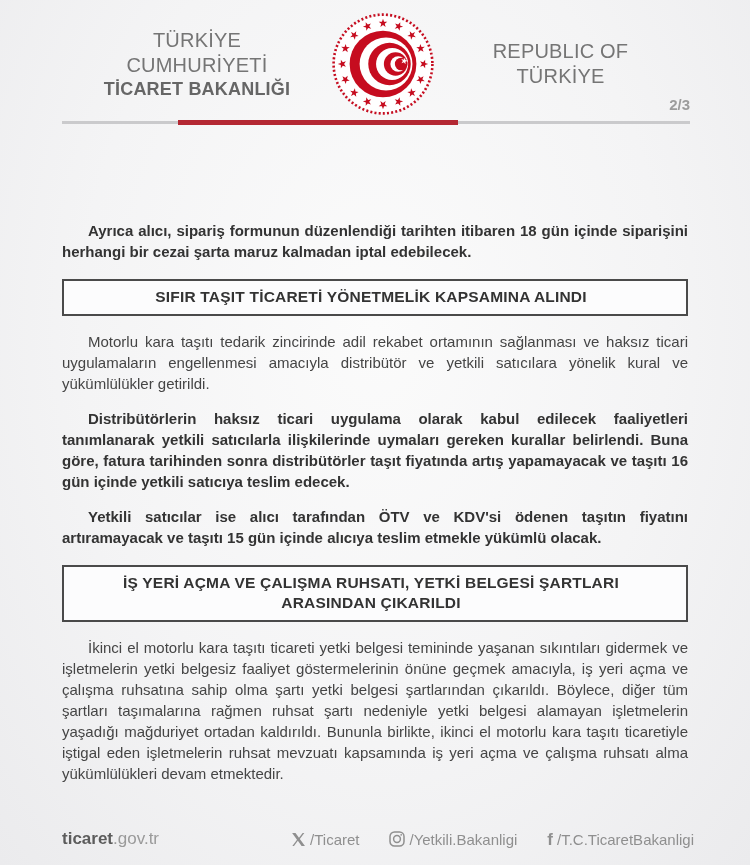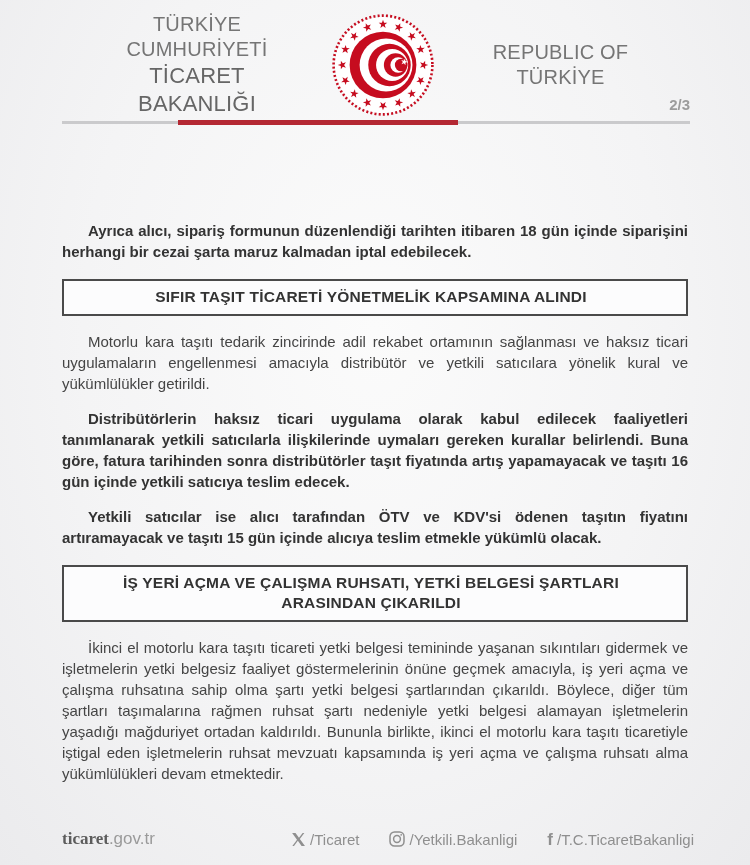--- a/index.html
+++ b/index.html
@@ -25,21 +25,21 @@
     padding-top: 12px;
   }
   .hdr-block { text-align: center; line-height: 1.25; }
   .hdr-block.left  { width: 215px; }
   .hdr-block.right { width: 200px; }
   .hdr-line1 {
     font-size: 20px; font-weight: 400;
     color: #757575; letter-spacing: 0.2px;
   }
   .hdr-line2 {
-    font-size: 22px; font-weight: 400;
+    font-size: 18px; font-weight: 700;
     color: #666666; letter-spacing: 0.2px;
   }
   .logo-wrap { width: 104px; height: 104px; flex: 0 0 auto; }
   .logo-wrap svg { width: 104px; height: 104px; display: block; }
 
   
   .page-indicator {
     position: absolute; top: 96px; right: 60px;
     font-size: 15px; font-weight: 700; color: #9c9c9c;
   }
@@ -74,21 +74,21 @@
     color: #333333; letter-spacing: 0.2px;
     line-height: 20px;
   }
 
   
   .footer {
     position: absolute; left: 62px; right: 56px; bottom: 16px;
     display: flex; justify-content: space-between; align-items: center;
   }
   .site-link { font-size: 17px; color: #9a9a9a; cursor: pointer; }
-  .site-bold { font-weight: 700; color: #5c5c5c; font-family: Liberation Serif, serif; }
+  .site-bold { font-weight: 700; color: #5c5c5c; }
   .socials { display: flex; align-items: center; gap: 30px; }
   .social-item {
     display: inline-flex; align-items: center; gap: 4px;
     font-size: 15px; color: #8f8f8f; cursor: pointer;
   }
   .social-item svg { display: block; }
   .fb-glyph { font-weight: 700; font-size: 17px; color: #8f8f8f; line-height: 1; }
 </style>
 </head>
 <body>

